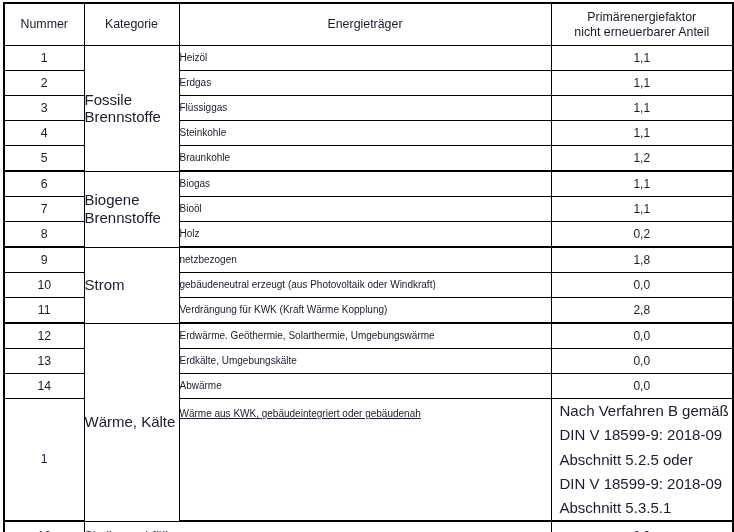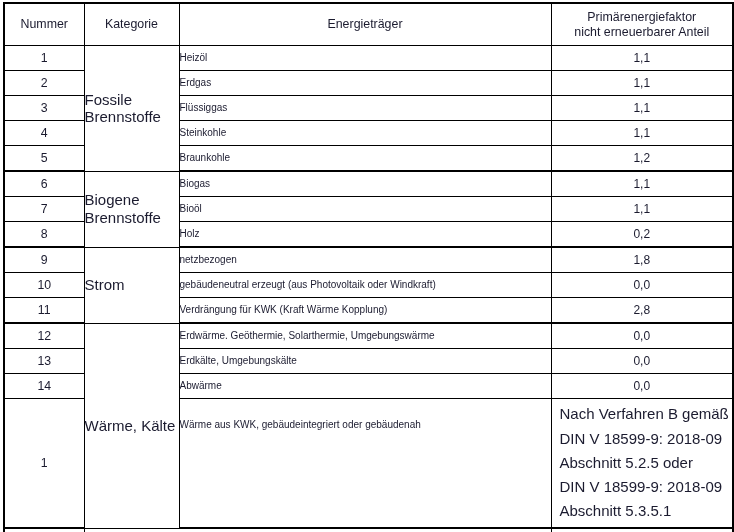--- a/index.html
+++ b/index.html
@@ -49,21 +49,21 @@
     text-align:left;
     padding-left:6px;
     font-size:15px;
     vertical-align:middle;
   }
   td.energy{
     text-align:left;
     padding-left:6px;
     font-size:10px;
   }
-  td.energy.toptxt{vertical-align:top;padding-top:20px;}
+  td.energy.toptxt{vertical-align:top;padding-top:9px;text-decoration:underline;}
   td.val{
     text-align:center;
     font-size:12px;
   }
   td.val.notes{
     text-align:left;
     padding-left:8px;
     vertical-align:middle;
     line-height:1.62;
     font-size:15px;

